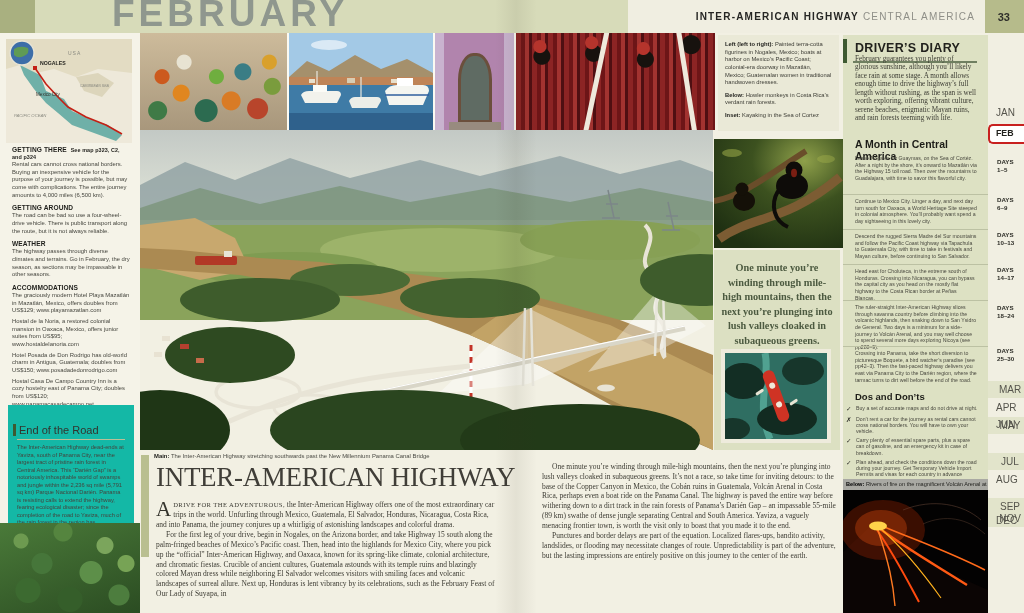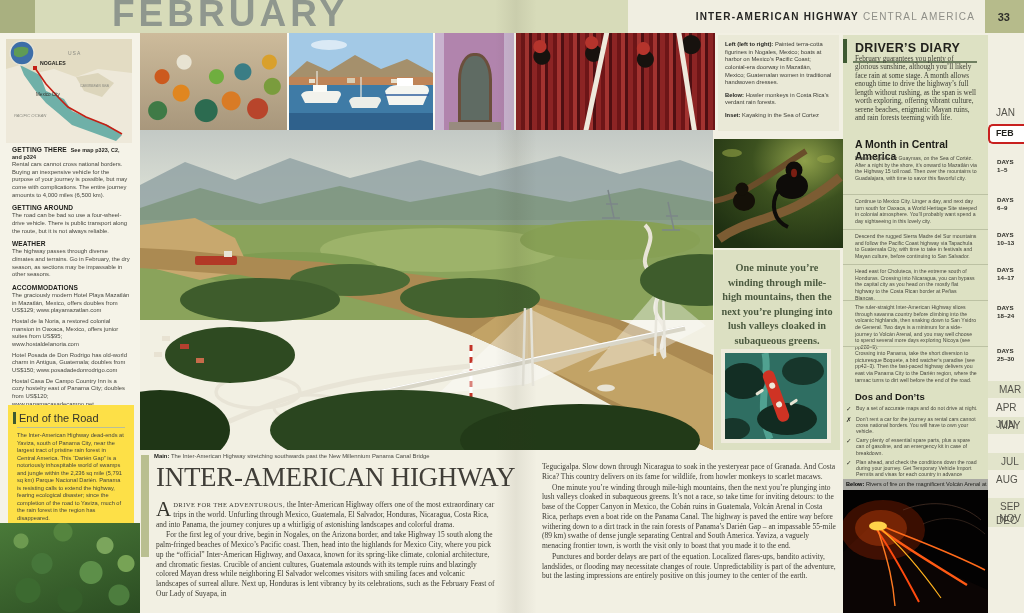--- a/index.html
+++ b/index.html
@@ -18,21 +18,21 @@
   .block47{right:0;top:0;width:39px;height:33px;background:#b6bb8b;}
   .num47{right:14px;top:11px;font-size:11px;font-weight:bold;color:#2f2f2a;}
 
   
   .left-rail{left:0;top:33px;width:140px;height:580px;background:#f5f3e8;}
   .map-wrap{left:6px;top:6px;width:126px;height:104px;}
   .info{left:12px;top:108px;width:118px;}
   .info h4{margin:5px 0 1px;font-size:6.6px;color:#1e1e1a;letter-spacing:.1px;}
   .info h4 .note{font-size:5.4px;color:#1e1e1a;}
   .info p{margin:0 0 3px;font-size:5.9px;line-height:1.3;color:#46463f;}
-  .eor{left:8px;top:372px;width:126px;background:#fde047;padding:7px 9px 8px 9px;box-sizing:border-box;}
+  .eor{left:8px;top:372px;width:126px;background:#14b8a6;padding:19px 9px 8px 9px;box-sizing:border-box;}
   .eor-title{font-size:11px;color:#33332d;border-bottom:1px solid #b9bf97;padding:0 0 3px 2px;margin-bottom:4px;position:relative;}
   .eor-bar{position:absolute;left:-4px;top:0;width:2.5px;height:12px;background:#3e5a31;}
   .eor p{margin:0;font-size:5.7px;line-height:1.32;color:#44453e;}
   .forest{left:0;top:490px;width:140px;height:90px;
     background:
      radial-gradient(circle at 15% 20%, #6d9a50 0 7px, rgba(0,0,0,0) 8px),
      radial-gradient(circle at 45% 10%, #55853f 0 9px, rgba(0,0,0,0) 10px),
      radial-gradient(circle at 75% 25%, #7ba55c 0 8px, rgba(0,0,0,0) 9px),
      radial-gradient(circle at 30% 45%, #46763a 0 10px, rgba(0,0,0,0) 11px),
      radial-gradient(circle at 65% 55%, #5d8f49 0 11px, rgba(0,0,0,0) 12px),
@@ -339,21 +339,20 @@
   </div>
   <div class="abs main-cap"><b>Main:</b> <span>The Inter-American Highway stretching southwards past the New Millennium Panama Canal Bridge</span></div>
 
   <div class="abs headline-bar"></div>
   <div class="abs headline">INTER-AMERICAN HIGHWAY</div>
   <div class="abs col col1">
     <p><span class="dropcap">A</span><span class="lead">DRIVE FOR THE ADVENTUROUS,</span><span> the Inter-American Highway offers one of the most extraordinary car trips in the world. Unfurling through Mexico, Guatemala, El Salvador, Honduras, Nicaragua, Costa Rica, and into Panama, the journey conjures up a whirligig of astonishing landscapes and colorful drama.</span></p>
     <p class="ind">For the first leg of your drive, begin in Nogales, on the Arizona border, and take Highway 15 south along the palm-fringed beaches of Mexico’s Pacific coast. Then, head into the highlands for Mexico City, where you pick up the “official” Inter-American Highway, and Oaxaca, known for its spring-like climate, colonial architecture, and chromatic fiestas. Crucible of ancient cultures, Guatemala astounds with its temple ruins and blazingly colored Mayan dress while neighboring El Salvador welcomes visitors with smiling faces and volcanic landscapes of surreal allure. Next up, Honduras is lent vibrancy by its celebrations, such as the February Feast of Our Lady of Suyapa, in</p>
   </div>
   <div class="abs col col2">
-    <p>Tegucigalpa. Slow down through Nicaragua to soak in the yesteryear pace of Granada. And Costa Rica? This country delivers on its fame for wildlife, from howler monkeys to scarlet macaws.</p>
     <p class="ind">One minute you’re winding through mile-high mountains, then the next you’re plunging into lush valleys cloaked in subaqueous greens. It’s not a race, so take time for inviting detours: to the base of the Copper Canyon in Mexico, the Cobán ruins in Guatemala, Volcán Arenal in Costa Rica, perhaps even a boat ride on the Panama Canal. The highway is paved the entire way before withering down to a dirt track in the rain forests of Panama’s Darién Gap – an impassable 55-mile (89 km) swathe of dense jungle separating Central and South America. Yaviza, a vaguely menacing frontier town, is worth the visit only to boast that you made it to the end.</p>
     <p class="ind">Punctures and border delays are part of the equation. Localized flares-ups, bandito activity, landslides, or flooding may necessitate changes of route. Unpredictability is part of the adventure, but the lasting impressions are entirely positive on this journey to the center of the earth.</p>
   </div>
 
   <div class="abs diary">
     <div class="d-bar"></div>
     <div class="d-title">DRIVER’S DIARY</div>
     <div class="d-rule"></div>
     <div class="d-intro">February guarantees you plenty of glorious sunshine, although you’ll likely face rain at some stage. A month allows enough time to drive the highway’s full length without rushing, as the span is well worth exploring, offering vibrant culture, serene beaches, enigmatic Mayan ruins, and rain forests teeming with life.</div>
     <div class="d-sub">A Month in Central America</div>

